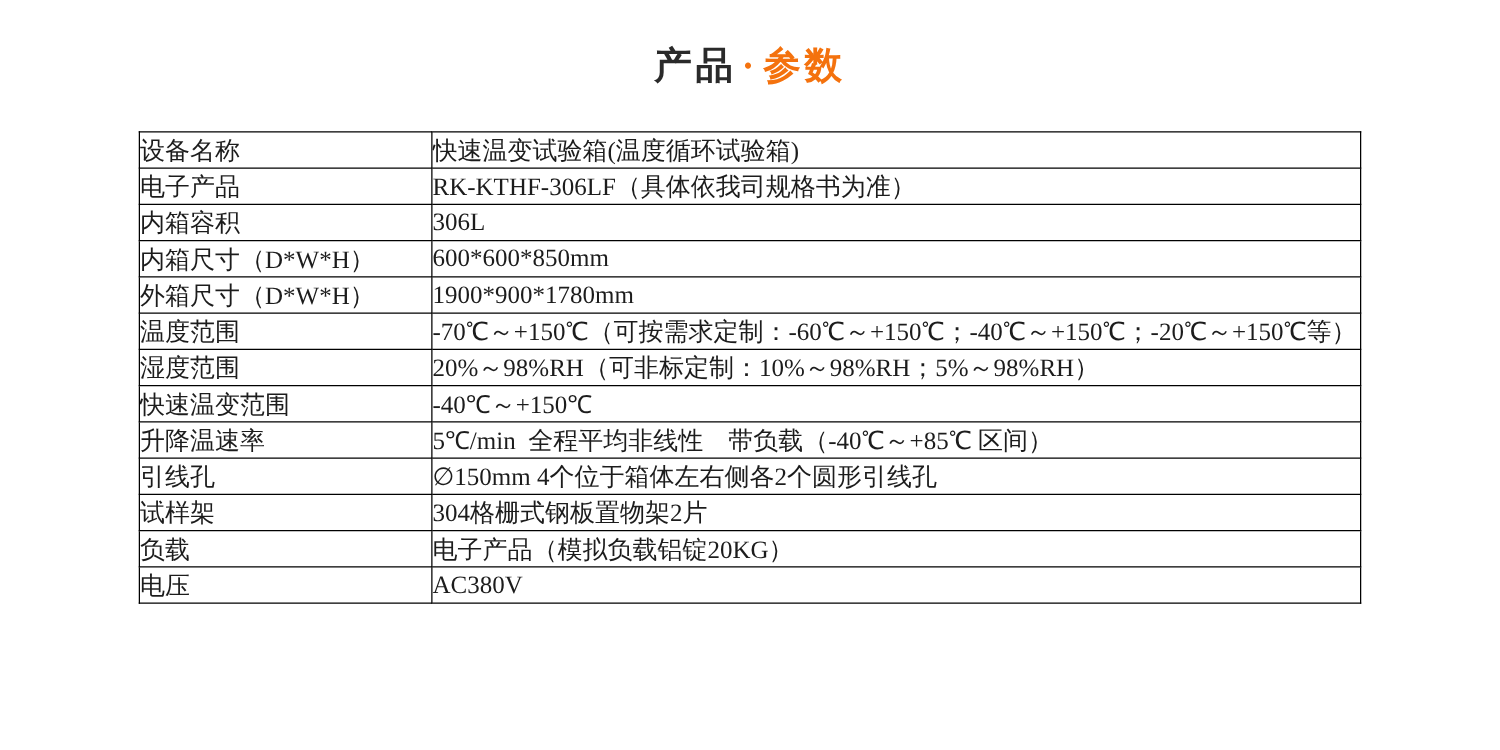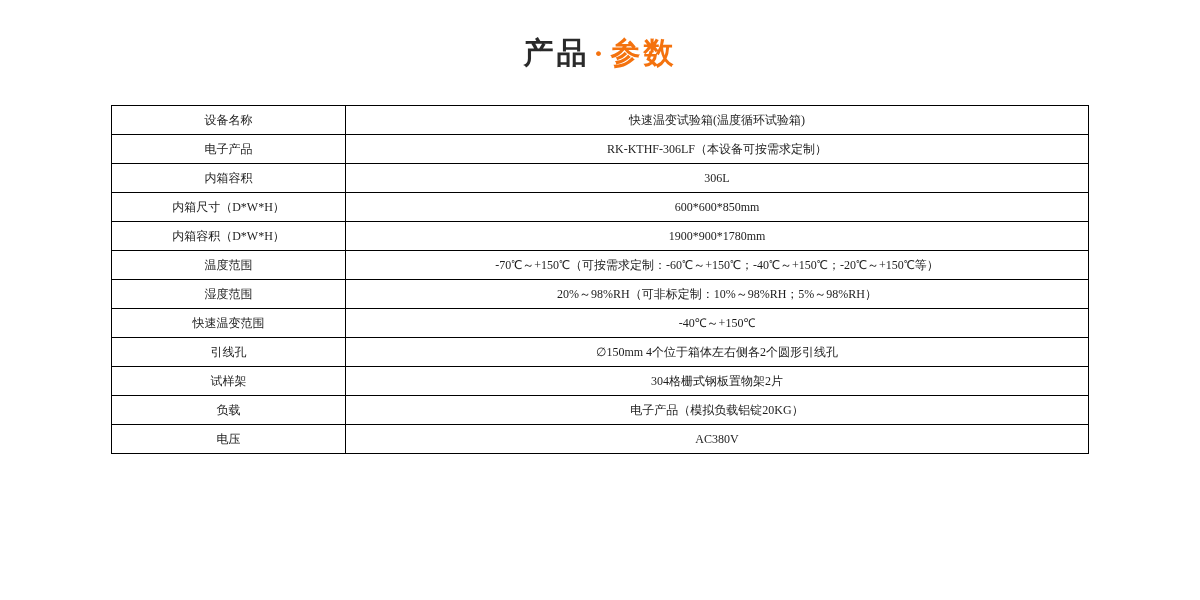--- a/index.html
+++ b/index.html
@@ -34,25 +34,24 @@
   }
   table.spec {
     border-collapse: collapse;
     margin: 33px auto 0 auto;
     width: 978px;
     table-layout: fixed;
   }
   table.spec td {
     border: 1px solid #000000;
     height: 28px;
-    font-size: 12px;
+    font-size: 20px;
     padding: 0;
     vertical-align: middle;
     overflow: hidden;
-    text-align: center;
   }
   td.label {
     width: 233px;
     padding-left: 30px;
   }
   td.value {
     padding-left: 54px;
     white-space: pre;
     font-family: Liberation Serif, serif;
   }
@@ -69,45 +68,49 @@
   <h1 class="title"><span>产品</span><span class="dot">·</span><span class="orange">参数</span></h1>
 
   <table class="spec">
     <tbody>
       <tr>
         <td class="label">设备名称</td>
         <td class="value">快速温变试验箱(温度循环试验箱)</td>
       </tr>
       <tr>
         <td class="label">电子产品</td>
-        <td class="value">RK-KTHF-306LF（本设备可按需求定制）</td>
+        <td class="value">RK-KTHF-306LF（具体依我司规格书为准）</td>
       </tr>
       <tr>
         <td class="label">内箱容积</td>
         <td class="value">306L</td>
       </tr>
       <tr>
         <td class="label">内箱尺寸（D*W*H）</td>
         <td class="value">600*600*850mm</td>
       </tr>
       <tr>
-        <td class="label">内箱容积（D*W*H）</td>
+        <td class="label">外箱尺寸（D*W*H）</td>
         <td class="value">1900*900*1780mm</td>
       </tr>
       <tr>
         <td class="label">温度范围</td>
         <td class="value">-70℃～+150℃（可按需求定制：-60℃～+150℃；-40℃～+150℃；-20℃～+150℃等）</td>
       </tr>
       <tr>
         <td class="label">湿度范围</td>
         <td class="value">20%～98%RH（可非标定制：10%～98%RH；5%～98%RH）</td>
       </tr>
       <tr>
         <td class="label">快速温变范围</td>
         <td class="value">-40℃～+150℃</td>
+      </tr>
+      <tr>
+        <td class="label">升降温速率</td>
+        <td class="value">5℃/min  全程平均非线性    带负载（-40℃～+85℃ 区间）</td>
       </tr>
       <tr>
         <td class="label">引线孔</td>
         <td class="value">∅150mm 4个位于箱体左右侧各2个圆形引线孔</td>
       </tr>
       <tr>
         <td class="label">试样架</td>
         <td class="value">304格栅式钢板置物架2片</td>
       </tr>
       <tr>

